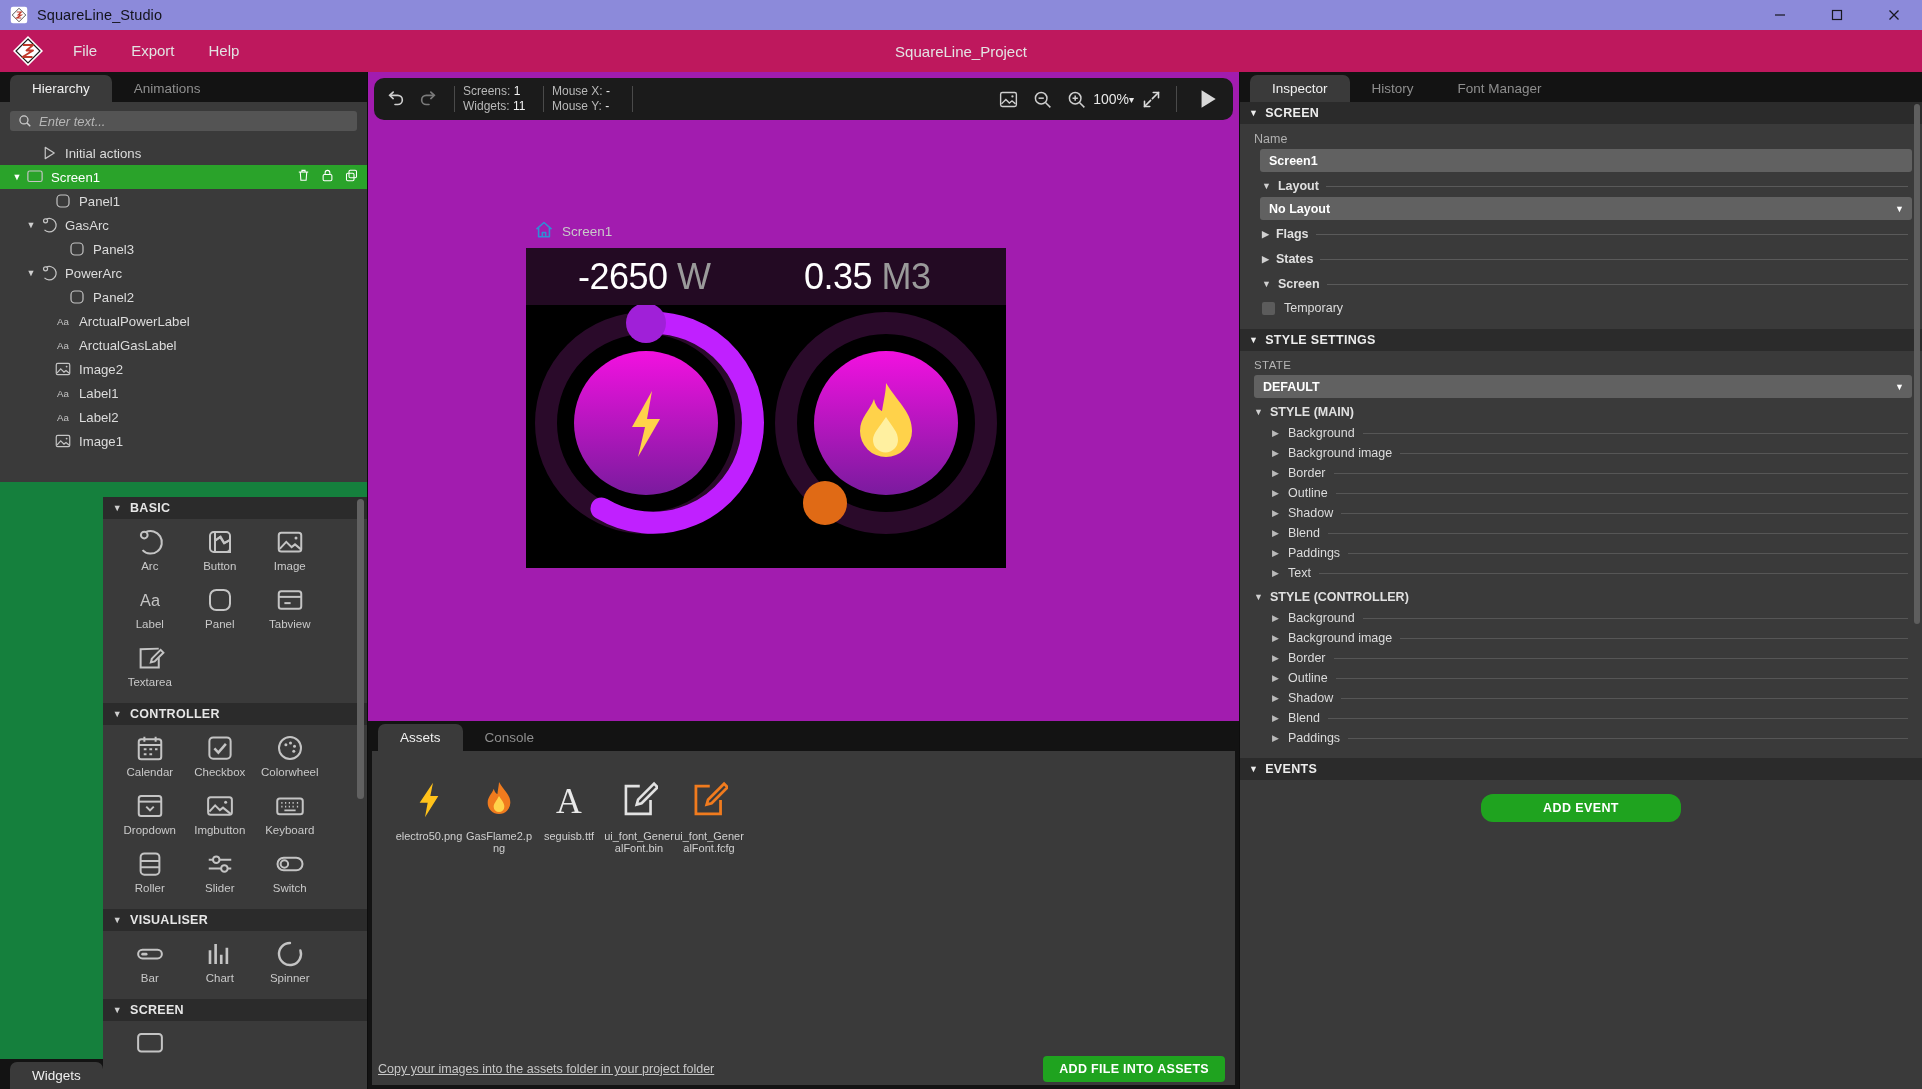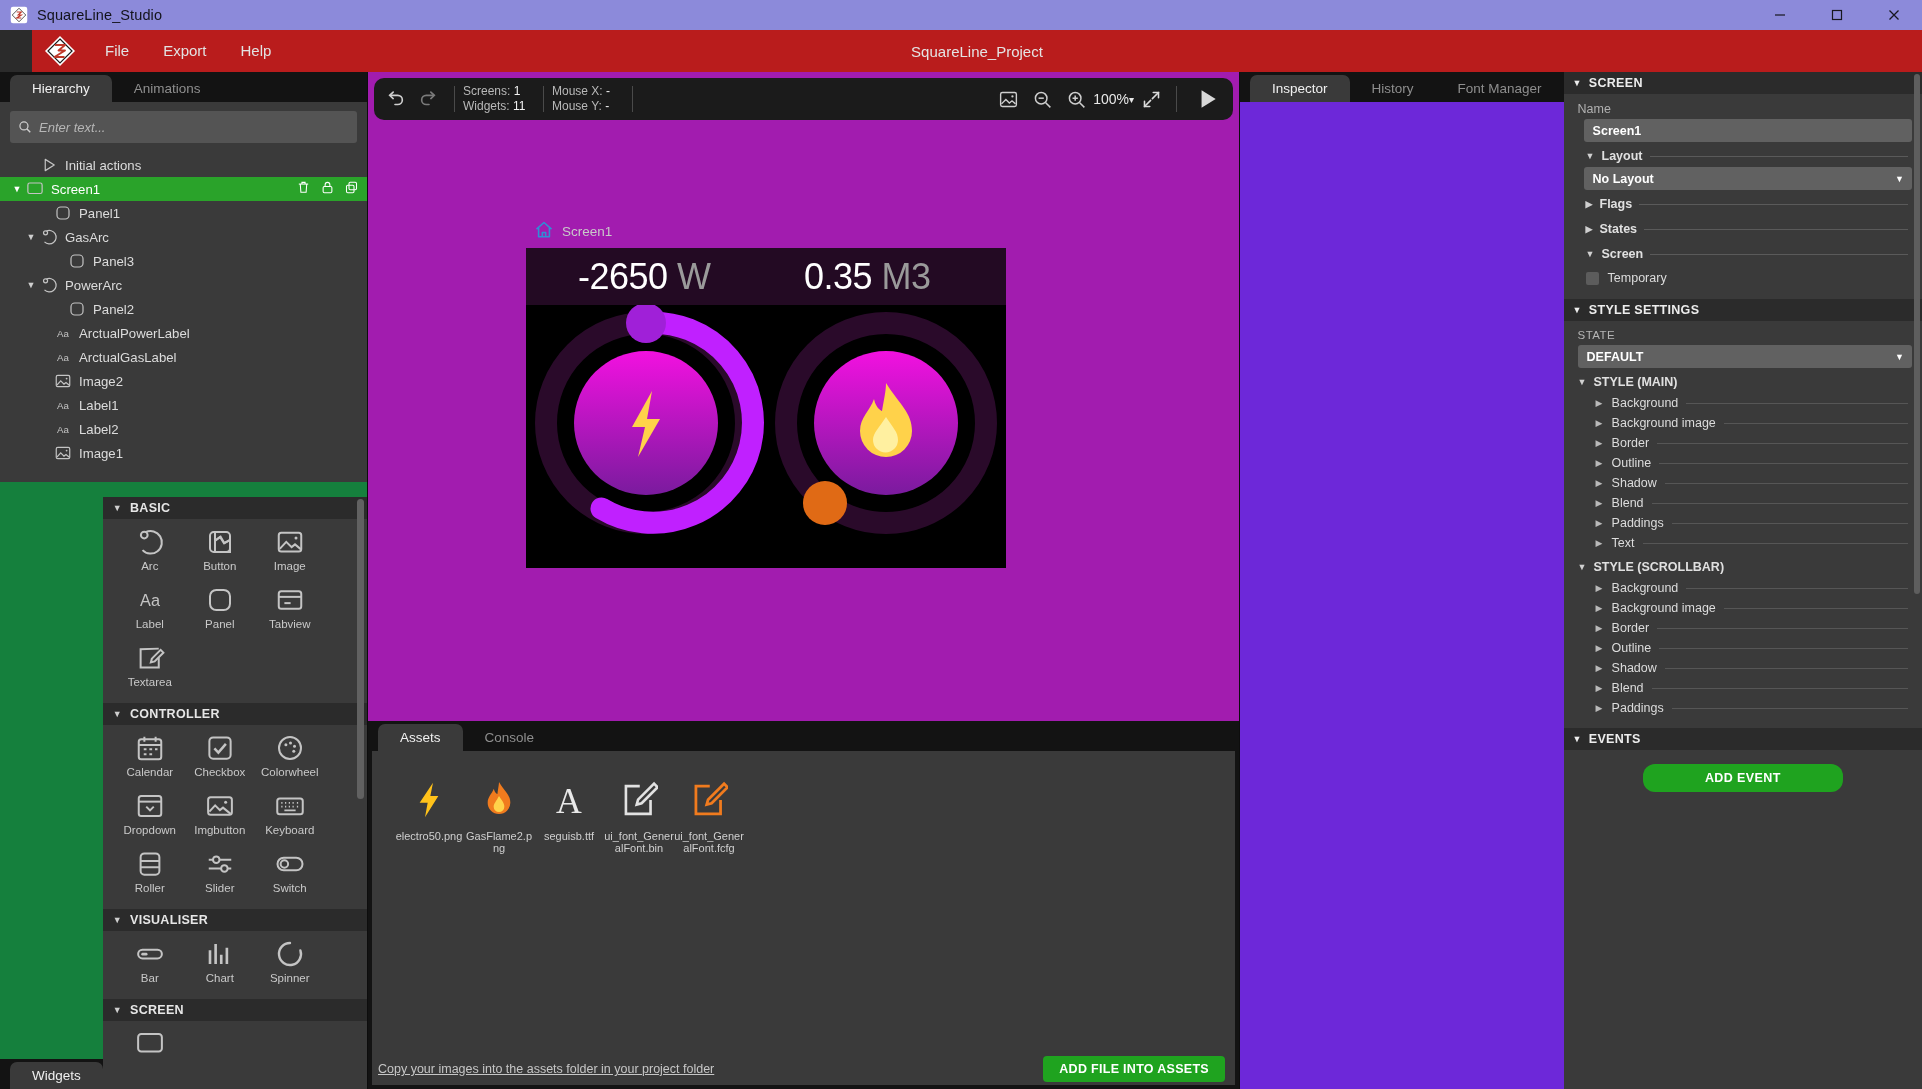--- a/index.html
+++ b/index.html
@@ -14,47 +14,46 @@
   .titlebar {
     height: 30px; background: #8c8ada; display: flex; align-items: center;
     padding: 0 0 0 10px; position: relative;
   }
   .titlebar .tlogo { width: 18px; height: 18px; margin-right: 9px; flex: 0 0 auto; }
   .titlebar .ttext { font-size: 14.5px; color: #13131b; letter-spacing: .1px; }
   .wbtns { position: absolute; right: 0; top: 0; height: 30px; display: flex; }
   .wbtn { width: 57px; height: 30px; display: flex; align-items: center; justify-content: center; color: #17171f; }
   
   .menubar {
-    height: 42px; background: #b91c1c; display: flex; align-items: center;
+    height: 42px; background: #be185d; display: flex; align-items: center;
     position: relative;
-    margin-left: 32px;
   }
   .brand { width: 56px; display: flex; justify-content: center; align-items: center; }
   .menuitem { font-size: 15px; color: #e2e2e2; padding: 0 17px; line-height: 42px; cursor: default; }
   .projname {
     position: absolute; left: 0; right: 0; text-align: center;
     font-size: 15px; color: #e4e4e4; pointer-events: none;
   }
   
   .body { display: flex; height: 1017px; }
   .leftcol { width: 368px; background: #1d1d1d; display: flex; flex-direction: column; border-right: 1px solid #0d0d0d; }
   .centercol { flex: 1; background: #a21caf; display: flex; flex-direction: column; }
-  .rightcol { width: 683px; background: #6d28d9; display: flex; flex-direction: row; border-left: 1px solid #0d0d0d; }
+  .rightcol { width: 683px; background: #1d4ed8; display: flex; flex-direction: column; border-left: 1px solid #0d0d0d; }
   
   .tabstrip { height: 30px; background: #131313; display: flex; align-items: flex-end; padding-left: 10px; }
   .tab {
     font-size: 13.5px; padding: 0 22px; height: 27px; line-height: 27px;
     color: #8e8e8e; background: transparent; border-radius: 7px 7px 0 0; cursor: default;
   }
   .tab.active { background: #3a3a3a; color: #f0f0f0; }
   
   .hierwrap { background: #3a3a3a; flex: 0 0 auto; height: 380px; display: flex; flex-direction: column; }
   .searchrow { padding: 9px 10px 4px 10px; }
   .searchbox {
-    height: 32px; background: #545454; border-radius: 3px; display: flex; align-items: center;
+    height: 20px; background: #545454; border-radius: 3px; display: flex; align-items: center;
     padding: 0 8px;
   }
   .searchbox .sicon { width: 14px; height: 14px; margin-right: 7px; flex: 0 0 auto; }
   .searchbox .stext { font-size: 13px; color: #b6b6b6; font-style: italic; }
   .tree { flex: 1; overflow: hidden; padding-top: 6px; }
   .trow {
     height: 24px; display: flex; align-items: center; font-size: 13.2px; color: #dcdcdc;
     position: relative; cursor: default;
   }
   .trow.sel { background: #2aa32a; color: #fff; }
@@ -876,21 +875,21 @@
           </div>
           <div class="proprow">
             <span class="caret">▶</span>
             <span>Text</span>
             <span class="rule"></span>
           </div>
         </div>
 
       <div class="subhdr" style="padding-left:14px">
         <span class="caret">▼</span>
-        <span>STYLE (SCROLLBAR)</span>
+        <span>STYLE (CONTROLLER)</span>
       </div>
       <div id="sbprops">
           <div class="proprow">
             <span class="caret">▶</span>
             <span>Background</span>
             <span class="rule"></span>
           </div>
           <div class="proprow">
             <span class="caret">▶</span>
             <span>Background image</span>

